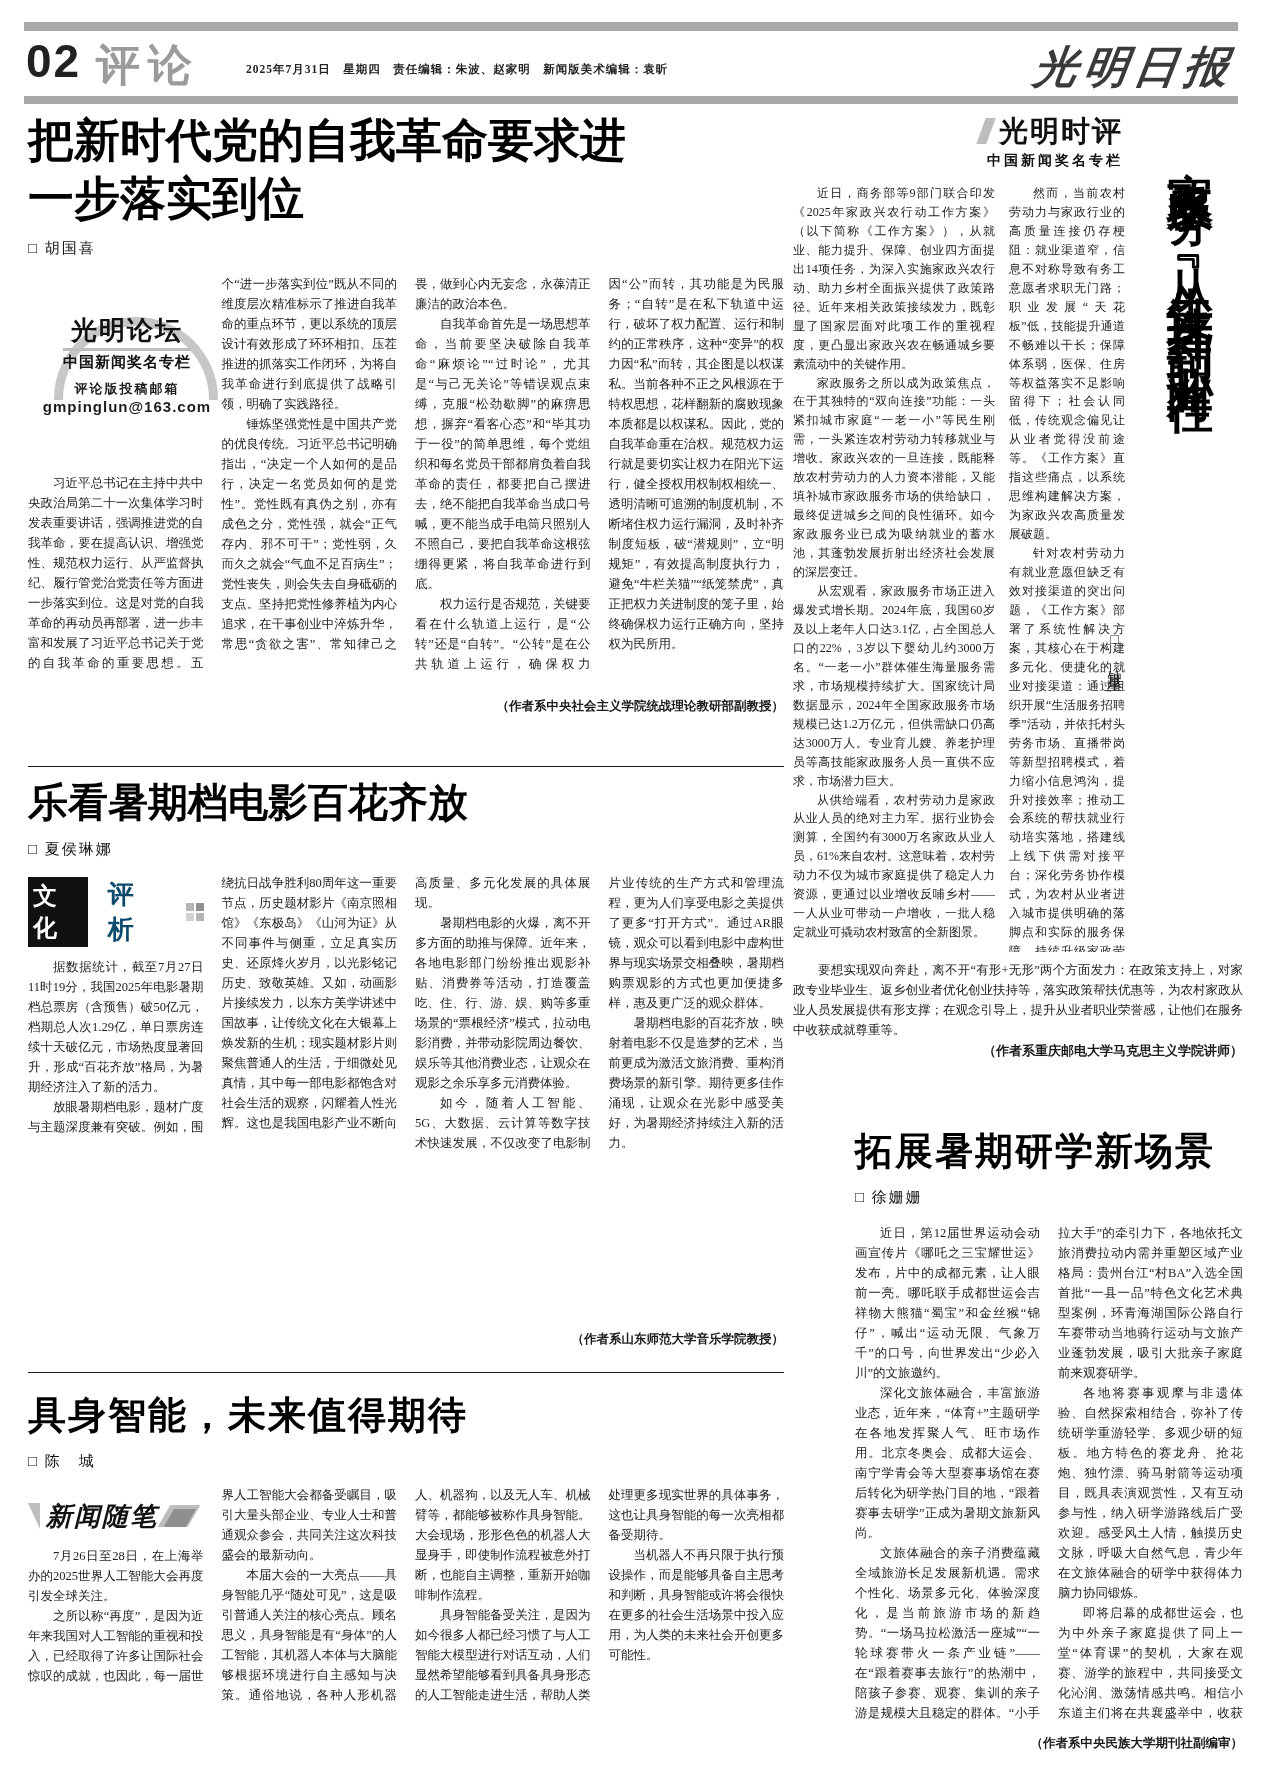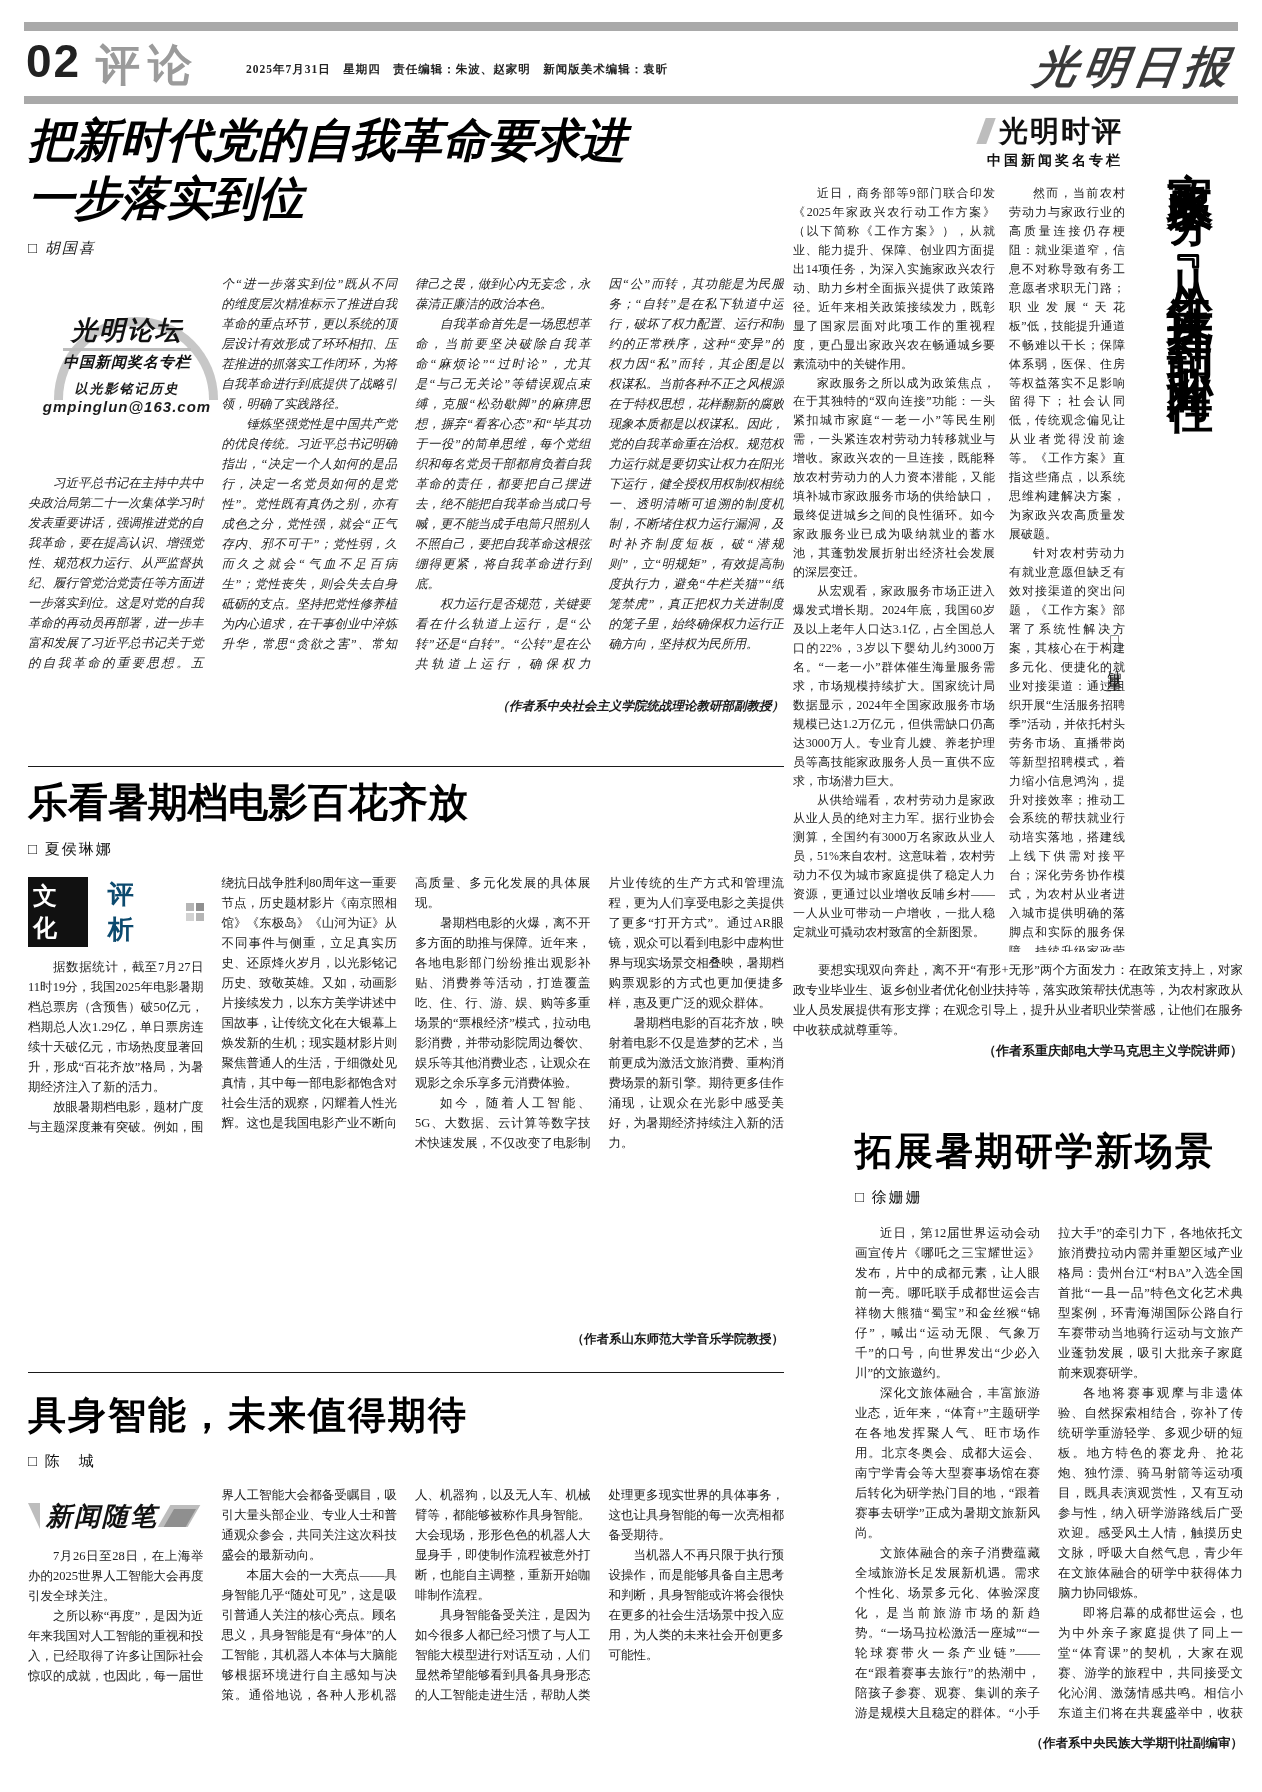--- a/index.html
+++ b/index.html
@@ -14,21 +14,21 @@
   .dateline{position:absolute;left:246px;top:62px;font-size:11.5px;font-weight:700;color:#222;letter-spacing:1px;}
   .masthead{position:absolute;right:28px;top:38px;font-size:44px;font-weight:900;font-style:italic;
             color:#3a3a3a;letter-spacing:6px;transform:skewX(-8deg);}
   article{position:absolute;}
   h1{margin:0;font-weight:900;color:#000;line-height:1.25;}
   .byline{font-size:15px;color:#111;margin-top:12px;letter-spacing:2px;}
   .body p{margin:0;text-indent:2em;font-size:12.5px;line-height:1.6;text-align:justify;}
   .attr{font-size:12.5px;font-weight:700;text-align:right;margin-top:6px;}
   .hr{position:absolute;left:28px;width:756px;height:1px;background:#1a1a1a;}
   
-  .a1{left:28px;top:112px;width:756px;height:650px;font-style:italic;}
+  .a1{left:28px;top:112px;width:756px;height:650px;}
   .a1 h1{font-size:46px;width:600px;}
   .a1 .body{margin-top:16px;column-count:4;column-gap:18px;height:418px;overflow:hidden;}
   
   .badge-glt{width:198px;height:150px;text-align:center;position:relative;margin-bottom:10px;
              font-family:"Liberation Sans","DejaVu Sans",sans-serif;}
   .badge-glt .arc{position:absolute;left:26px;top:4px;width:146px;height:74px;border:9px solid #c7c7c7;
                   border-bottom:none;border-radius:150px 150px 0 0;}
   .badge-glt .bt{position:relative;margin-top:39px;font-size:26px;font-weight:900;color:#111;letter-spacing:2px;}
   .badge-glt .bs{position:relative;font-size:15px;font-weight:900;color:#111;letter-spacing:1px;
                  border-top:3px solid #bdbdbd;display:inline-block;padding-top:2px;}
@@ -91,21 +91,21 @@
   <div class="bar bot"></div>
 
   <article class="a1">
     <h1>把新时代党的自我革命要求进一步落实到位</h1>
     <div class="byline">□ 胡国喜</div>
     <div class="body">
       <div class="badge-glt">
         <div class="arc"></div>
         <div class="bt">光明论坛</div>
         <div class="bs">中国新闻奖名专栏</div>
-        <div class="bm">以光影铭记历史</div>
+        <div class="bm">评论版投稿邮箱</div>
         <div class="be">gmpinglun@163.com</div>
       </div>
       <p>习近平总书记在主持中共中央政治局第二十一次集体学习时发表重要讲话，强调推进党的自我革命，要在提高认识、增强党性、规范权力运行、从严监督执纪、履行管党治党责任等方面进一步落实到位。这是对党的自我革命的再动员再部署，进一步丰富和发展了习近平总书记关于党的自我革命的重要思想。五个“进一步落实到位”既从不同的维度层次精准标示了推进自我革命的重点环节，更以系统的顶层设计有效形成了环环相扣、压茬推进的抓落实工作闭环，为将自我革命进行到底提供了战略引领，明确了实践路径。</p>
       <p>锤炼坚强党性是中国共产党的优良传统。习近平总书记明确指出，“决定一个人如何的是品行，决定一名党员如何的是党性”。党性既有真伪之别，亦有成色之分，党性强，就会“正气存内、邪不可干”；党性弱，久而久之就会“气血不足百病生”；党性丧失，则会失去自身砥砺的支点。坚持把党性修养植为内心追求，在干事创业中淬炼升华，常思“贪欲之害”、常知律己之畏，做到心内无妄念，永葆清正廉洁的政治本色。</p>
       <p>自我革命首先是一场思想革命，当前要坚决破除自我革命“麻烦论”“过时论”，尤其是“与己无关论”等错误观点束缚，克服“松劲歇脚”的麻痹思想，摒弃“看客心态”和“毕其功于一役”的简单思维，每个党组织和每名党员干部都肩负着自我革命的责任，都要把自己摆进去，绝不能把自我革命当成口号喊，更不能当成手电筒只照别人不照自己，要把自我革命这根弦绷得更紧，将自我革命进行到底。</p>
       <p>权力运行是否规范，关键要看在什么轨道上运行，是“公转”还是“自转”。“公转”是在公共轨道上运行，确保权力因“公”而转，其功能是为民服务；“自转”是在私下轨道中运行，破坏了权力配置、运行和制约的正常秩序，这种“变异”的权力因“私”而转，其企图是以权谋私。当前各种不正之风根源在于特权思想，花样翻新的腐败现象本质都是以权谋私。因此，党的自我革命重在治权。规范权力运行就是要切实让权力在阳光下运行，健全授权用权制权相统一、透明清晰可追溯的制度机制，不断堵住权力运行漏洞，及时补齐制度短板，破“潜规则”，立“明规矩”，有效提高制度执行力，避免“牛栏关猫”“纸笼禁虎”，真正把权力关进制度的笼子里，始终确保权力运行正确方向，坚持权为民所用。</p>
       <p>自我革命是刀刃向内、刮骨疗毒、去腐生肌的自我净化、自我完善、自我革新、自我提高过程。在自我革命伟大征程中，没有桃花源，也不是避风港，更不存在禁区。但当前党内存在的一个明显现象，就是违纪案件查处中被动挖出来的多，主动揭出来的少。对此类现象就必须把日常监督严抓起来，让铁规发力、让禁令生威，用硬的手段提高穿透力，冲破利益共生的藩篱，查出“腐”的问题一查到底、寸步不让，始终保持警钟长鸣、利剑高悬的高压态势。</p>
 
     </div>
     <div class="attr">（作者系中央社会主义学院统战理论教研部副教授）</div>
@@ -116,21 +116,21 @@
   <article class="a2">
     <div class="badge-gmsp">
       <span class="bt">光明时评</span>
       <div class="bs">中国新闻奖名专栏</div>
     </div>
     <div class="colwrap">
       <div class="c1">
         <p>近日，商务部等9部门联合印发《2025年家政兴农行动工作方案》（以下简称《工作方案》），从就业、能力提升、保障、创业四方面提出14项任务，为深入实施家政兴农行动、助力乡村全面振兴提供了政策路径。近年来相关政策接续发力，既彰显了国家层面对此项工作的重视程度，更凸显出家政兴农在畅通城乡要素流动中的关键作用。</p>
         <p>家政服务之所以成为政策焦点，在于其独特的“双向连接”功能：一头紧扣城市家庭“一老一小”等民生刚需，一头紧连农村劳动力转移就业与增收。家政兴农的一旦连接，既能释放农村劳动力的人力资本潜能，又能填补城市家政服务市场的供给缺口，最终促进城乡之间的良性循环。如今家政服务业已成为吸纳就业的蓄水池，其蓬勃发展折射出经济社会发展的深层变迁。</p>
         <p>从宏观看，家政服务市场正进入爆发式增长期。2024年底，我国60岁及以上老年人口达3.1亿，占全国总人口的22%，3岁以下婴幼儿约3000万名。“一老一小”群体催生海量服务需求，市场规模持续扩大。国家统计局数据显示，2024年全国家政服务市场规模已达1.2万亿元，但供需缺口仍高达3000万人。专业育儿嫂、养老护理员等高技能家政服务人员一直供不应求，市场潜力巨大。</p>
-        <p>从供给端看，农村劳动力是家政从业人员的绝对主力军。据行业协会测算，全国约有3000万名家政从业人员，51%来自农村。这意味着，农村劳动力不仅为城市家庭提供了稳定人力资源，更通过以业增收反哺乡村——一人从业可带动一户增收，一批人稳定就业可撬动农村致富的全新图景。</p>
+        <p>从供给端看，农村劳动力是家政从业人员的绝对主力军。据行业协会测算，全国约有3000万名家政从业人员，61%来自农村。这意味着，农村劳动力不仅为城市家庭提供了稳定人力资源，更通过以业增收反哺乡村——一人从业可带动一户增收，一批人稳定就业可撬动农村致富的全新图景。</p>
       </div>
       <div class="c2">
         <p>然而，当前农村劳动力与家政行业的高质量连接仍存梗阻：就业渠道窄，信息不对称导致有务工意愿者求职无门路；职业发展“天花板”低，技能提升通道不畅难以干长；保障体系弱，医保、住房等权益落实不足影响留得下；社会认同低，传统观念偏见让从业者觉得没前途等。《工作方案》直指这些痛点，以系统思维构建解决方案，为家政兴农高质量发展破题。</p>
         <p>针对农村劳动力有就业意愿但缺乏有效对接渠道的突出问题，《工作方案》部署了系统性解决方案，其核心在于构建多元化、便捷化的就业对接渠道：通过组织开展“生活服务招聘季”活动，并依托村头劳务市场、直播带岗等新型招聘模式，着力缩小信息鸿沟，提升对接效率；推动工会系统的帮扶就业行动培实落地，搭建线上线下供需对接平台；深化劳务协作模式，为农村从业者进入城市提供明确的落脚点和实际的服务保障，持续升级家政劳务品牌培育工程，有效缓解市场结构性矛盾，化解用工荒与就业难并存的现象。</p>
 
       </div>
     </div>
     <div class="vbyline">□ 钟星星</div>
     <div class="vh">家政服务：从『生计选择』到『职业向往』</div>
     <div class="bot">

